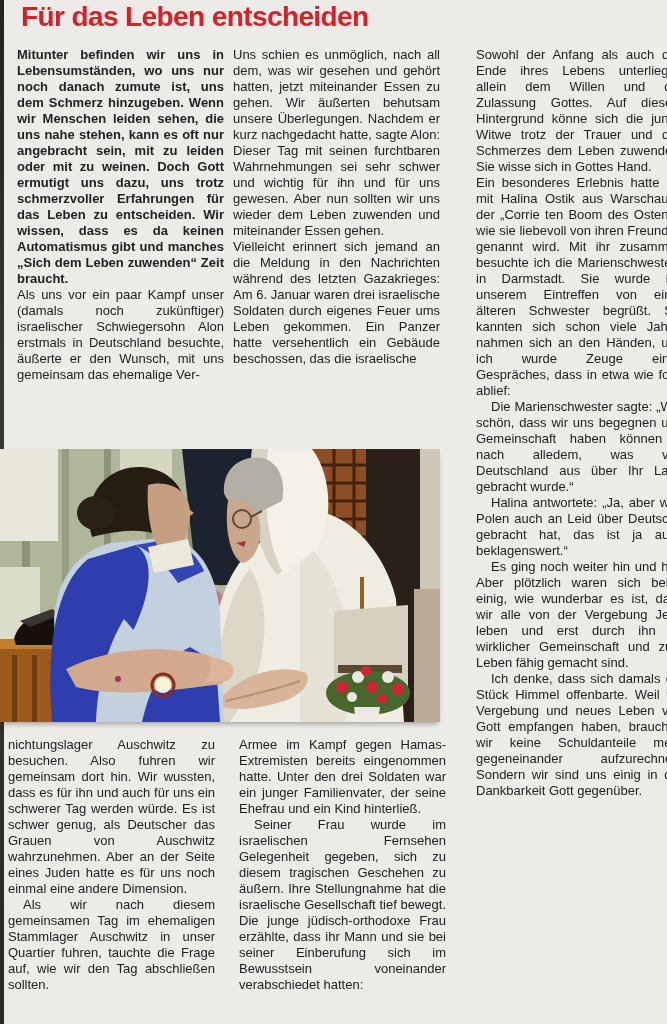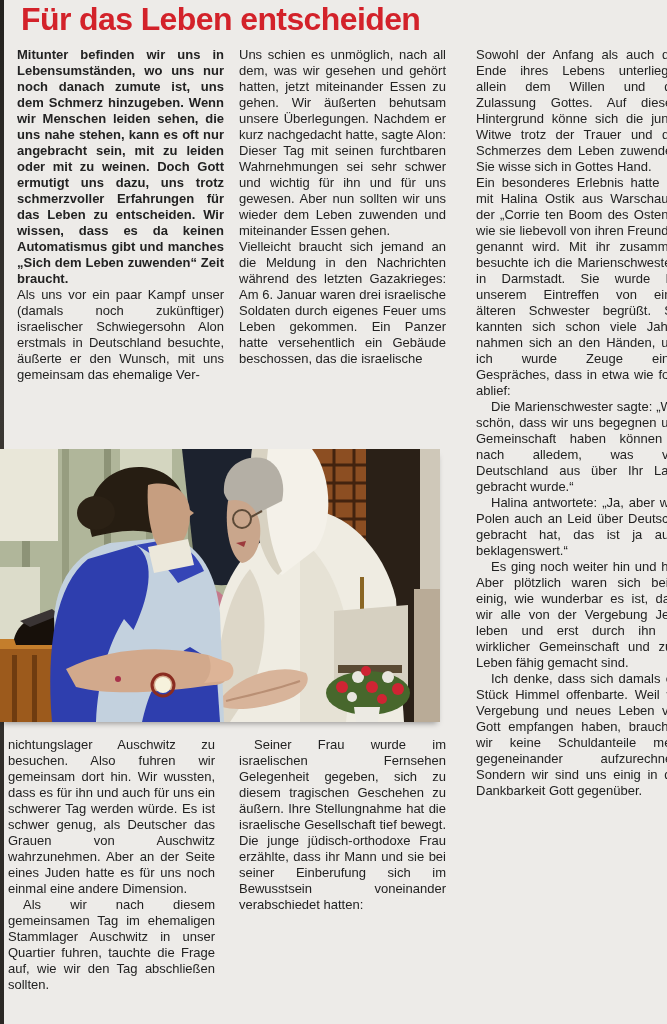--- a/index.html
+++ b/index.html
@@ -10,37 +10,37 @@
     font-family:"Liberation Sans",sans-serif;
     overflow:hidden;
     color:#222;
   }
   .edge-left{
     position:absolute;left:0;top:0;width:4px;height:1024px;
     background:linear-gradient(180deg,#23211e,#3a3733 40%,#2a2724);
   }
   .title{
     position:absolute;left:21px;top:1px;margin:0;
-    font-size:32px;font-weight:bold;letter-spacing:-0.6px;
+    font-size:28px;font-weight:bold;letter-spacing:-0.6px;
     color:#d3222a;
   }
   .col{
     position:absolute;width:207px;
     font-size:13px;line-height:16px;
     text-align:justify;
     overflow:hidden;
     margin-left:8px;
   }
   .col p{margin:0;}
   .gap{margin-top:19px;}
   .ind{text-indent:15px;}
   .boldpara{font-weight:bold;}
   b.lead{font-weight:normal;}
   #col1-top{left:9px;top:47px;height:403px;}
-  #col2-top{left:231px;top:47px;height:403px;}
+  #col2-top{left:225px;top:47px;height:403px;}
   #col3{left:468px;top:47px;height:975px;}
   #col1-bot{left:0;top:737px;height:280px;}
   #col2-bot{left:231px;top:737px;height:287px;}
   .photo{
     position:absolute;left:0;top:449px;width:440px;height:273px;
     margin:0;padding:0;
     box-shadow:0 4px 6px -3px rgba(0,0,0,.4);
     background:#9aa089;
   }
   .photo svg{display:block;width:100%;height:100%;}
@@ -53,21 +53,21 @@
 
   <h1 class="title">Für das Leben entscheiden</h1>
 
   <div class="col" id="col1-top">
     <p class="boldpara">Mitunter befinden wir uns in Lebensumständen, wo uns nur noch danach zumute ist, uns dem Schmerz hinzugeben. Wenn wir Menschen leiden sehen, die uns nahe stehen, kann es oft nur angebracht sein, mit zu leiden oder mit zu weinen. Doch Gott ermutigt uns dazu, uns trotz schmerzvoller Erfahrungen für das Leben zu entscheiden. Wir wissen, dass es da keinen Automatismus gibt und manches „Sich dem Leben zuwenden“ Zeit braucht.</p>
     <p class="gap"><b class="lead">Als uns vor ein paar Kampf</b><span> unser (damals noch zukünftiger) israelischer Schwiegersohn Alon erstmals in Deutschland besuchte, äußerte er den Wunsch, mit uns gemeinsam das ehemalige Ver-</span></p>
   </div>
 
   <div class="col" id="col2-top">
     <p>Uns schien es unmöglich, nach all dem, was wir gesehen und gehört hatten, jetzt miteinander Essen zu gehen. Wir äußerten behutsam unsere Überlegungen. Nachdem er kurz nachgedacht hatte, sagte Alon: Dieser Tag mit seinen furchtbaren Wahrnehmungen sei sehr schwer und wichtig für ihn und für uns gewesen. Aber nun sollten wir uns wieder dem Leben zuwenden und miteinander Essen gehen.</p>
-    <p class="gap"><b class="lead">Vielleicht braucht sich</b><span> jemand an die Meldung in den Nachrichten während des letzten Gazakrieges: Am 6. Januar waren drei israelische Soldaten durch eigenes Feuer ums Leben gekommen. Ein Panzer hatte versehentlich ein Gebäude beschossen, das die israelische</span></p>
+    <p class="gap"><b class="lead">Vielleicht erinnert sich</b><span> jemand an die Meldung in den Nachrichten während des letzten Gazakrieges: Am 6. Januar waren drei israelische Soldaten durch eigenes Feuer ums Leben gekommen. Ein Panzer hatte versehentlich ein Gebäude beschossen, das die israelische</span></p>
   </div>
 
   <div class="col" id="col3">
     <p>Sowohl der Anfang als auch das Ende ihres Lebens unterliegen allein dem Willen und der Zulassung Gottes. Auf diesem Hintergrund könne sich die junge Witwe trotz der Trauer und des Schmerzes dem Leben zuwenden. Sie wisse sich in Gottes Hand.</p>
     <p class="gap"><b class="lead">Ein besonderes Erlebnis</b><span> hatte ich mit Halina Ostik aus Warschau – der „Corrie ten Boom des Ostens“, wie sie liebevoll von ihren Freunden genannt wird. Mit ihr zusammen besuchte ich die Marienschwestern in Darmstadt. Sie wurde bei unserem Eintreffen von einer älteren Schwester begrüßt. Sie kannten sich schon viele Jahre, nahmen sich an den Händen, und ich wurde Zeuge eines Gespräches, dass in etwa wie folgt ablief:</span></p>
     <p class="ind">Die Marienschwester sagte: „Wie schön, dass wir uns begegnen und Gemeinschaft haben können – nach alledem, was von Deutschland aus über Ihr Land gebracht wurde.“</p>
     <p class="ind">Halina antwortete: „Ja, aber was Polen auch an Leid über Deutsche gebracht hat, das ist ja auch beklagenswert.“</p>
     <p class="ind">Es ging noch weiter hin und her. Aber plötzlich waren sich beide einig, wie wunderbar es ist, dass wir alle von der Vergebung Jesu leben und erst durch ihn zu wirklicher Gemeinschaft und zum Leben fähig gemacht sind.</p>
     <p class="ind">Ich denke, dass sich damals ein Stück Himmel offenbarte. Weil wir Vergebung und neues Leben von Gott empfangen haben, brauchen wir keine Schuldanteile mehr gegeneinander aufzurechnen. Sondern wir sind uns einig in der Dankbarkeit Gott gegenüber.</p>
 
@@ -194,15 +194,16 @@
       </g>
     </svg>
   </figure>
 
   <div class="col" id="col1-bot">
     <p>nichtungslager Auschwitz zu besuchen. Also fuhren wir gemeinsam dort hin. Wir wussten, dass es für ihn und auch für uns ein schwerer Tag werden würde. Es ist schwer genug, als Deutscher das Grauen von Auschwitz wahrzunehmen. Aber an der Seite eines Juden hatte es für uns noch einmal eine andere Dimension.</p>
     <p class="ind">Als wir nach diesem gemeinsamen Tag im ehemaligen Stammlager Auschwitz in unser Quartier fuhren, tauchte die Frage auf, wie wir den Tag abschließen sollten.</p>
   </div>
 
   <div class="col" id="col2-bot">
+    <p>Armee im Kampf gegen Hamas-Extremisten bereits eingenommen hatte. Unter den drei Soldaten war ein junger Familienvater, der seine Ehefrau und ein Kind hinterließ.</p>
     <p class="ind">Seiner Frau wurde im israelischen Fernsehen Gelegenheit gegeben, sich zu diesem tragischen Geschehen zu äußern. Ihre Stellungnahme hat die israelische Gesellschaft tief bewegt. Die junge jüdisch-orthodoxe Frau erzählte, dass ihr Mann und sie bei seiner Einberufung sich im Bewusstsein voneinander verabschiedet hatten:</p>
   </div>
 </div>
 
 </body></html>

